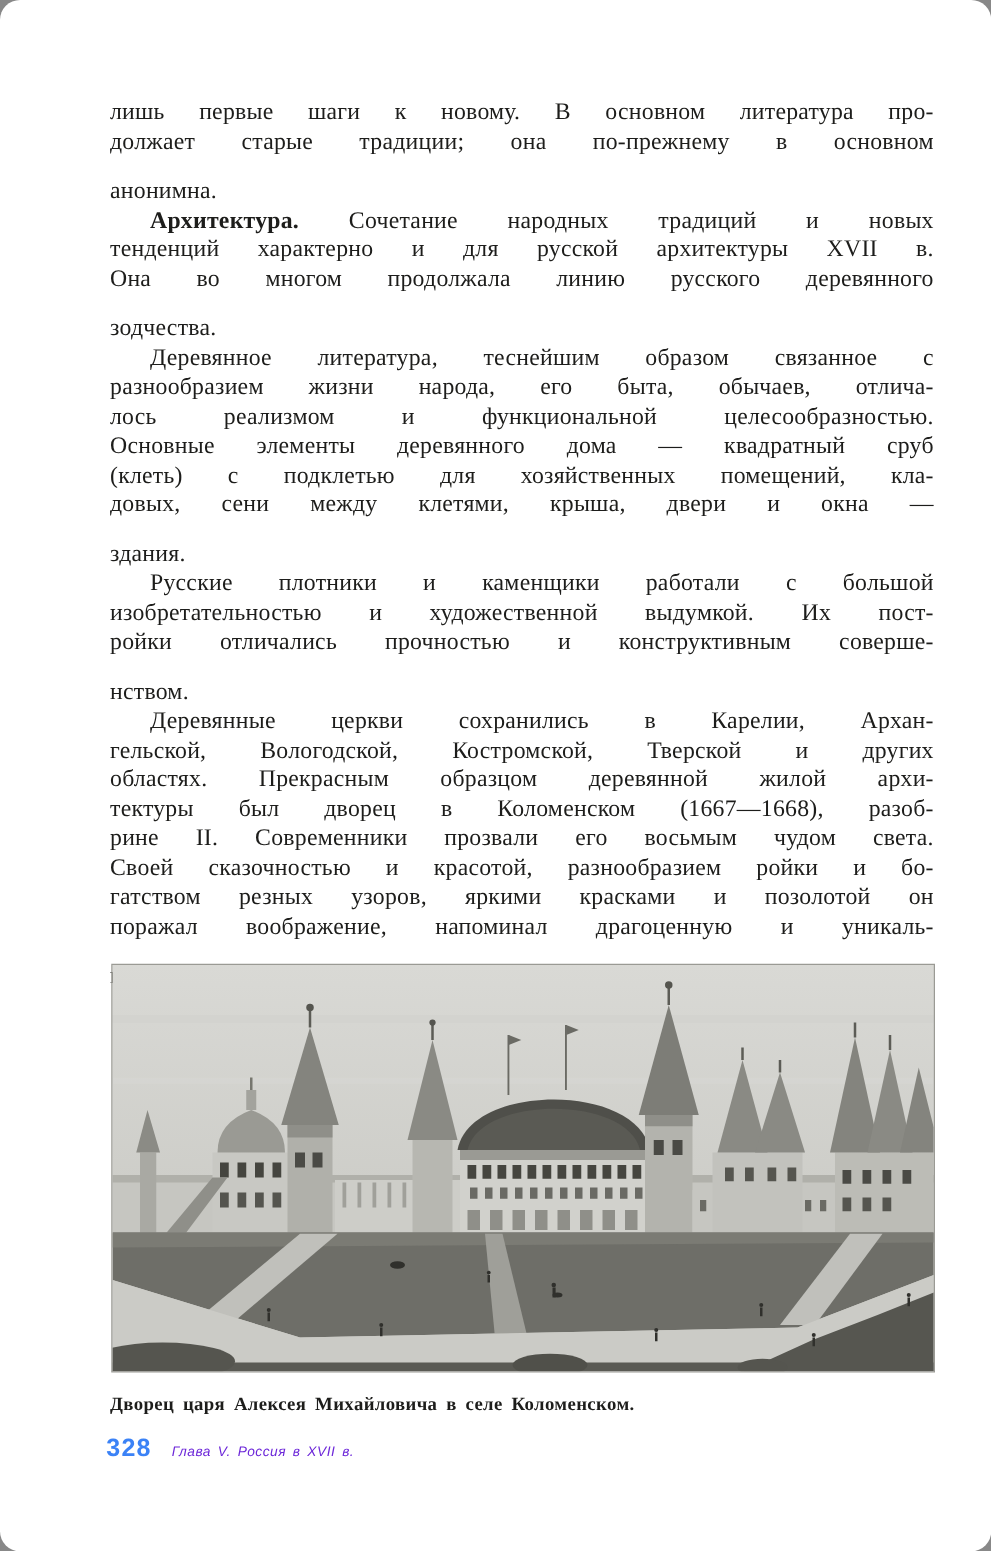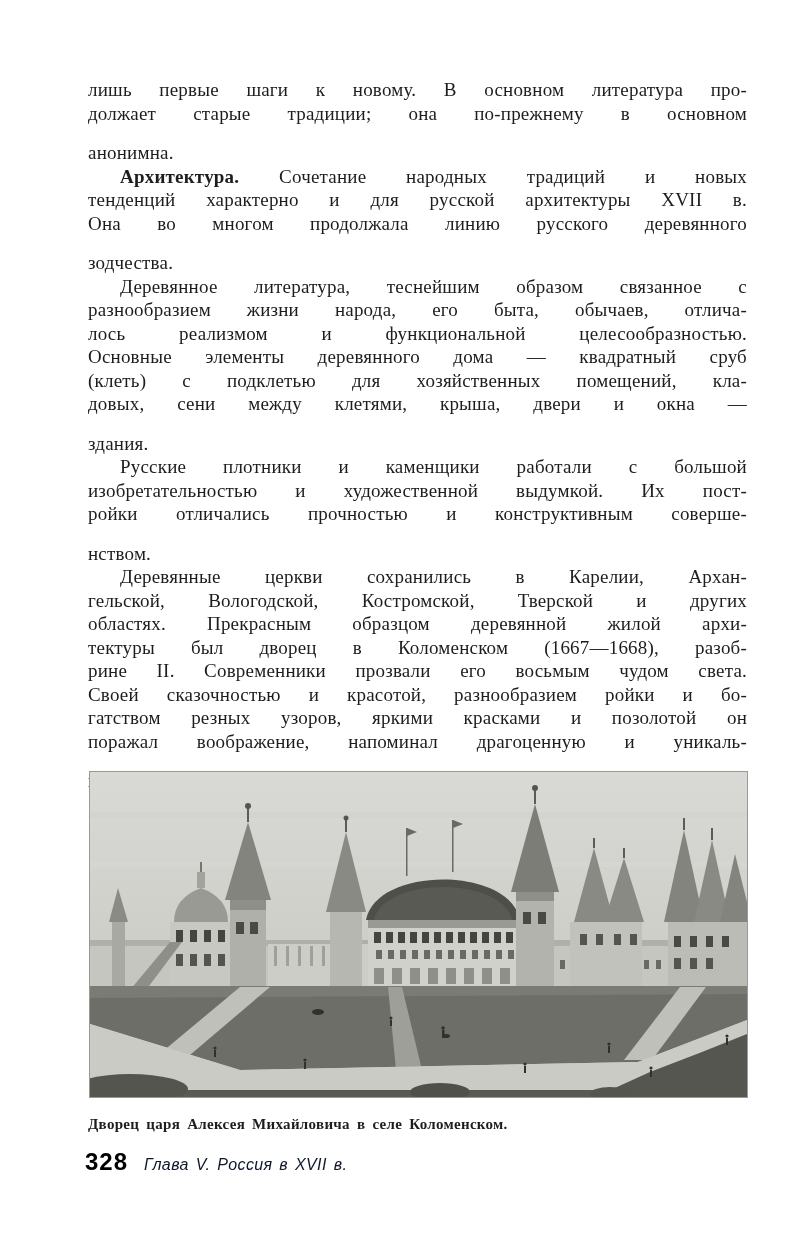--- a/index.html
+++ b/index.html
@@ -4,20 +4,21 @@
 <style>
   html,body{margin:0;padding:0;background:#888;}
   .page{
     position:relative;
     width:793px;height:1241px;
     background:#ffffff;
     font-family:"Liberation Serif", serif;
     color:#1d1d1b;
     overflow:hidden;
     margin:0 auto;
+    border-radius:16px;
   }
   .article{
     position:absolute;
     left:88px;top:78px;width:659px;
     font-size:19px;
     line-height:23.5px;
     letter-spacing:0.2px;
   }
   .para{margin:0;padding:0;}
   .line{
@@ -44,27 +45,27 @@
     font-size:15px;font-weight:bold;
     letter-spacing:0.3px;word-spacing:3px;
   }
   .footer{
     position:absolute;
     left:85px;top:1148px;
     display:flex;align-items:baseline;gap:16px;
     font-family:"Liberation Sans", sans-serif;
   }
   .page-number{
-    font-size:24px;font-weight:bold;
-    color:#000000;
+    font-size:20px;font-weight:bold;
+    color:#3b82f6;
     letter-spacing:1px;
   }
   .chapter{
-    font-size:16px;font-style:italic;
-    color:#0f172a;
+    font-size:11px;font-style:italic;
+    color:#6d28d9;
     letter-spacing:0.4px;word-spacing:2px;
   }
 </style>
 </head>
 <body>
 
 <div class="page">
 
   <div class="article">
       <div class="para">

